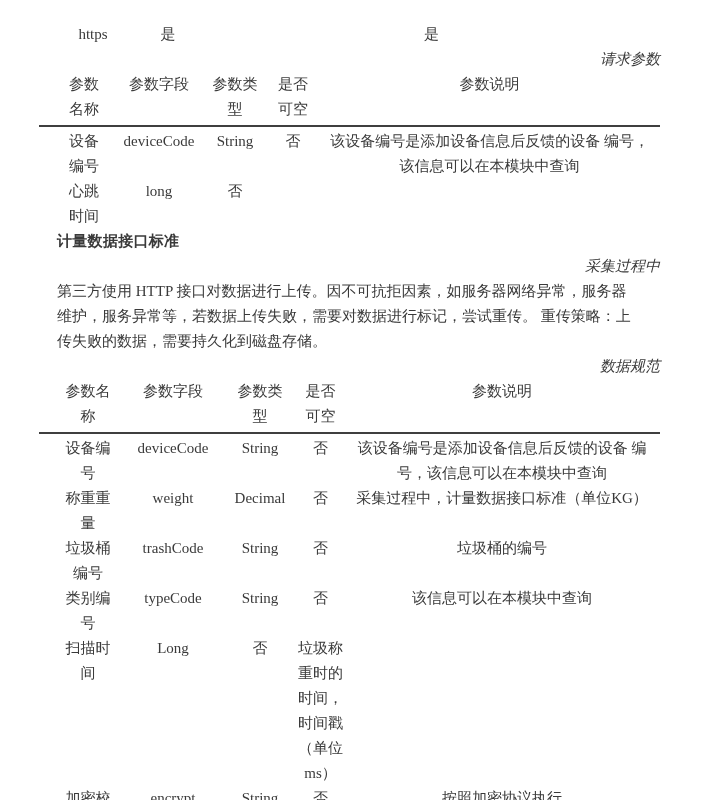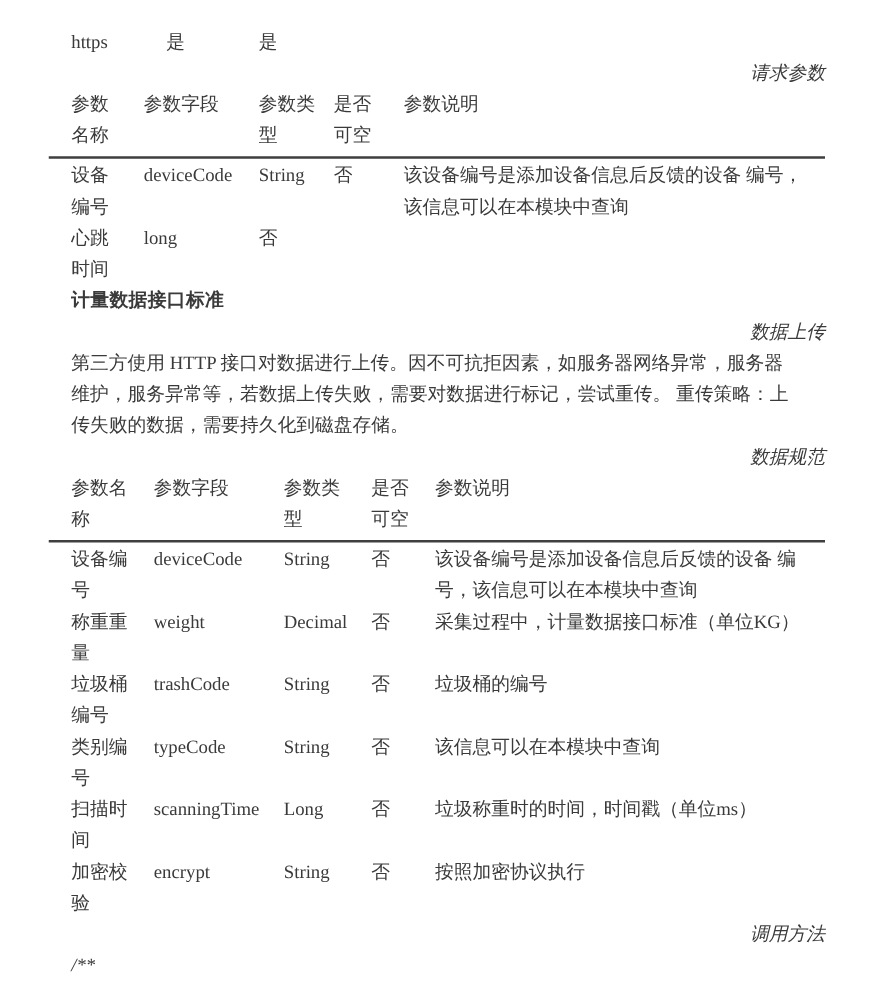--- a/index.html
+++ b/index.html
@@ -37,20 +37,21 @@
     line-height: 25px;
     white-space: pre-line;
   }
   .tbl .tr { display: grid; }
   .t1 .tr { grid-template-columns: 58px 92px 60px 56px 1fr; }
   .t2 .tr { grid-template-columns: 66px 104px 70px 51px 1fr; }
   .cell {
     white-space: pre-line;
     line-height: 25px;
     padding-right: 4px;
+    text-align: center;
   }
   .rule {
     height: 0;
     border-top: 2px solid #3f3f3f;
     margin: 3px 0 2px -18px;
   }
   .code {
     font-style: italic;
     line-height: 25px;
   }
@@ -92,21 +93,21 @@
     <div class="tr">
       <span class="cell">心跳
 时间</span>
       <span class="cell">long</span>
       <span class="cell">否</span>
     </div>
   </div>
 
   <div class="h-bold">计量数据接口标准</div>
 
-  <div class="h-italic">数据上传</div>
+  <div class="h-italic">采集过程中</div>
 
   <div class="para">第三方使用 HTTP 接口对数据进行上传。因不可抗拒因素，如服务器网络异常，服务器
 维护，服务异常等，若数据上传失败，需要对数据进行标记，尝试重传。 重传策略：上
 传失败的数据，需要持久化到磁盘存储。</div>
 
   <div class="h-italic">数据规范</div>
 
   <div class="tbl t2">
     <div class="tr">
       <span class="cell">参数名
@@ -148,21 +149,20 @@
       <span class="cell">类别编
 号</span>
       <span class="cell">typeCode</span>
       <span class="cell">String</span>
       <span class="cell">否</span>
       <span class="cell">该信息可以在本模块中查询</span>
     </div>
     <div class="tr">
       <span class="cell">扫描时
 间</span>
-      <span class="cell">scanningTime</span>
       <span class="cell">Long</span>
       <span class="cell">否</span>
       <span class="cell">垃圾称重时的时间，时间戳（单位ms）</span>
     </div>
     <div class="tr">
       <span class="cell">加密校
 验</span>
       <span class="cell">encrypt</span>
       <span class="cell">String</span>
       <span class="cell">否</span>

